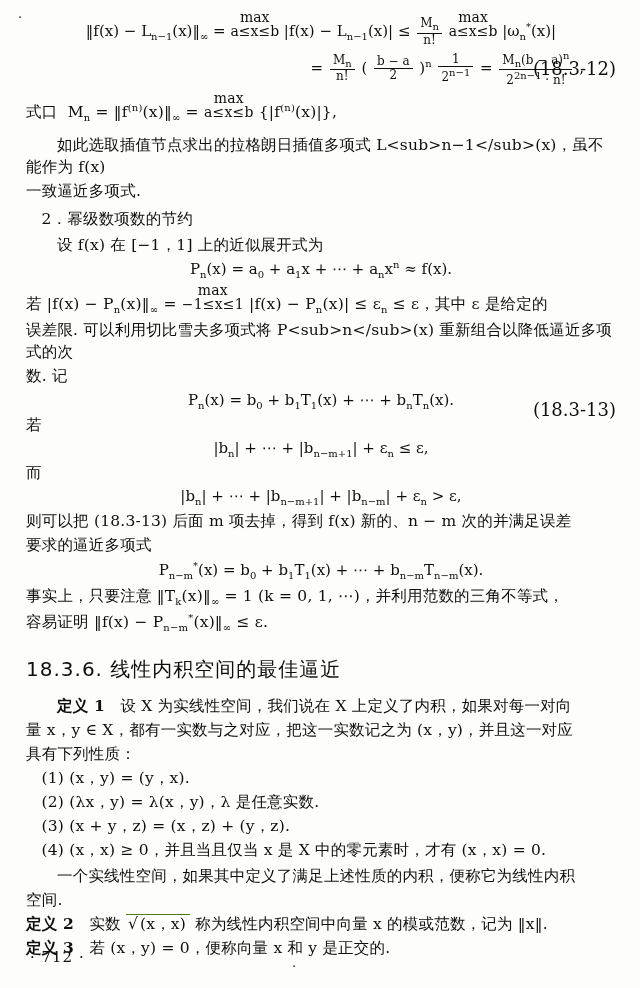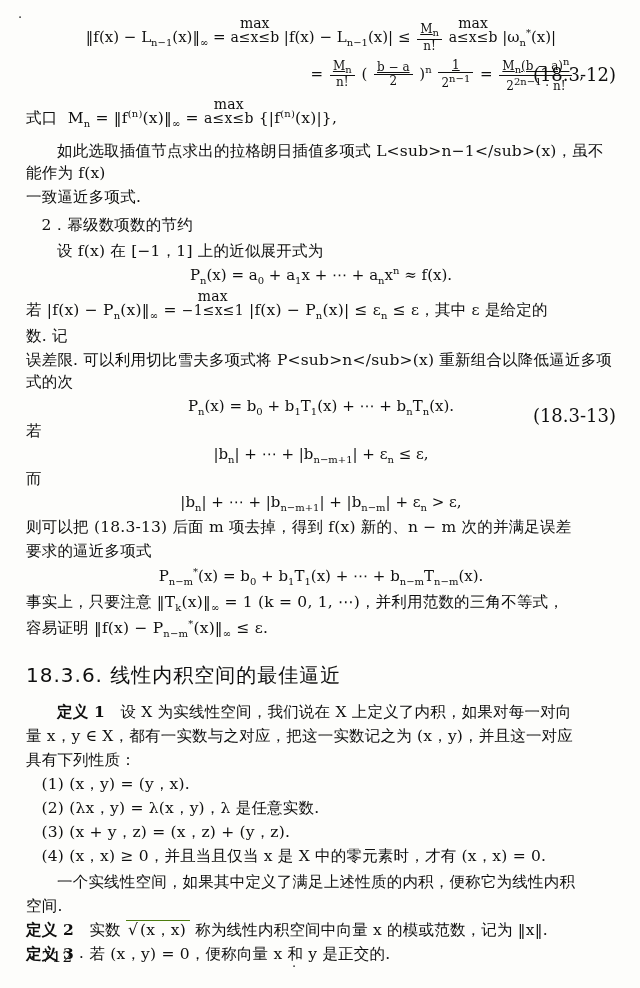--- a/index.html
+++ b/index.html
@@ -88,21 +88,20 @@
     vertical-align: middle;
     text-align: center;
     font-size: 12px;
     line-height: 1.1;
     margin: 0 2px;
   }
   .frac .num {
     display: block;
     border-bottom: 1px solid #111;
     padding: 0 3px;
-    text-decoration: underline;
   }
   .frac .den {
     display: block;
     padding: 0 3px;
   }
   .ul-over {
     display: inline-block;
     text-align: center;
     line-height: 1;
     font-size: 14px;
@@ -116,21 +115,21 @@
 </style>
 </head>
 <body>
 
 <div class="page">
 
   <span class="dotmark" style="left:18px; top:10px;">·</span>
 
   <div class="content">
 
-    <div class="eqline" style="margin-top:8px;">
+    <div class="eqline" style="margin-top:2px;">
       <span class="math">
         ‖f(x) − L<sub>n−1</sub>(x)‖<sub>∞</sub> =
         <span class="ul-over"><span class="top">max</span><span class="bot">a≤x≤b</span></span>
         |f(x) − L<sub>n−1</sub>(x)| ≤
         <span class="frac"><span class="num">M<sub>n</sub></span><span class="den">n!</span></span>
         <span class="ul-over"><span class="top">max</span><span class="bot">a≤x≤b</span></span>
         |ω<sub>n</sub><sup>*</sup>(x)|
       </span>
     </div>
 
@@ -170,22 +169,22 @@
       </span>
     </div>
 
     <div class="line">
       <span class="math">
         若 |f(x) − P<sub>n</sub>(x)‖<sub>∞</sub> =
         <span class="ul-over"><span class="top">max</span><span class="bot">−1≤x≤1</span></span>
         |f(x) − P<sub>n</sub>(x)| ≤ ε<sub>n</sub> ≤ ε，其中 ε 是给定的
       </span>
     </div>
+    <div class="line">误差限. 可以利用切比雪夫多项式将 P&lt;sub&gt;n&lt;/sub&gt;(x) 重新组合以降低逼近多项式的次</div>
     <div class="line">数. 记</div>
-    <div class="line">误差限. 可以利用切比雪夫多项式将 P&lt;sub&gt;n&lt;/sub&gt;(x) 重新组合以降低逼近多项式的次</div>
 
     <div class="eqline" style="margin-top:4px;">
       <span class="math">
         P<sub>n</sub>(x) = b<sub>0</sub> + b<sub>1</sub>T<sub>1</sub>(x) + ⋯ + b<sub>n</sub>T<sub>n</sub>(x).
       </span>
       <span class="eqnum">(18.3-13)</span>
     </div>
 
     <div class="line">若</div>
 

